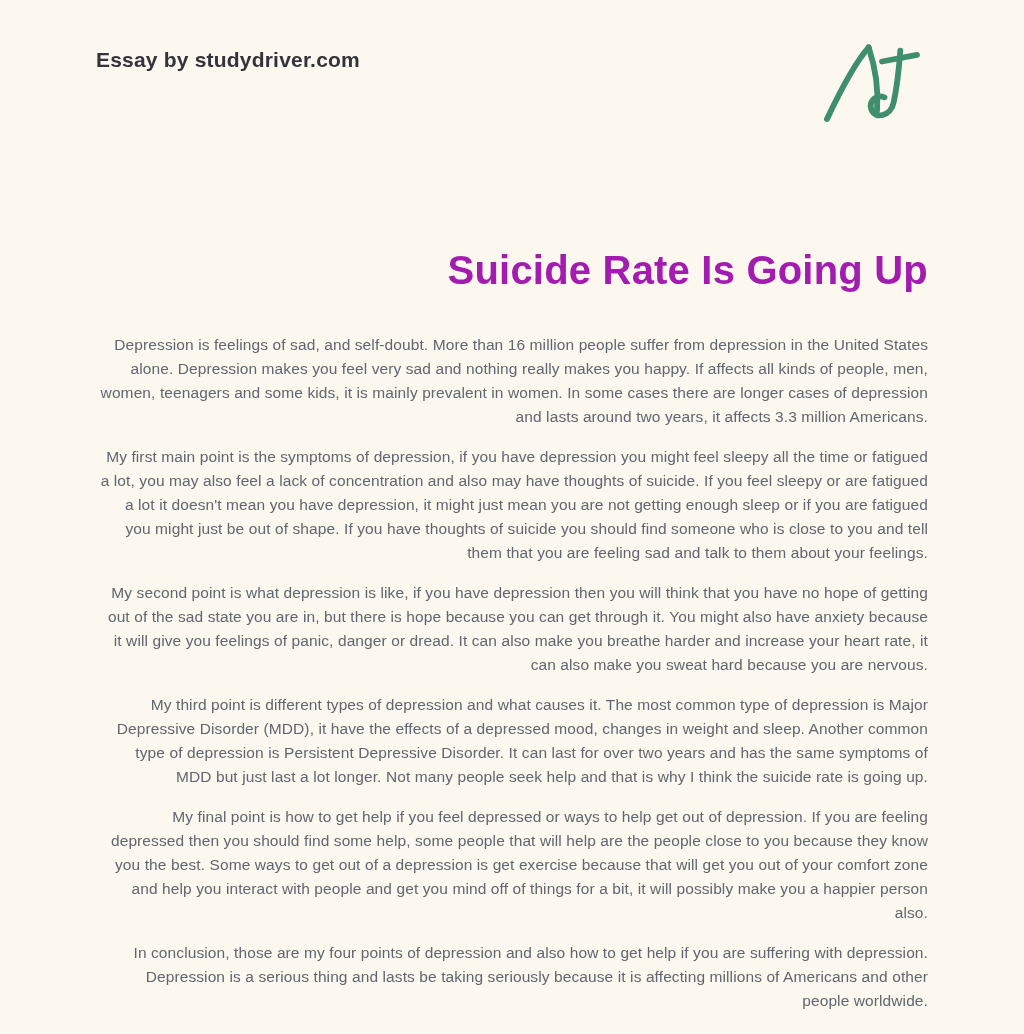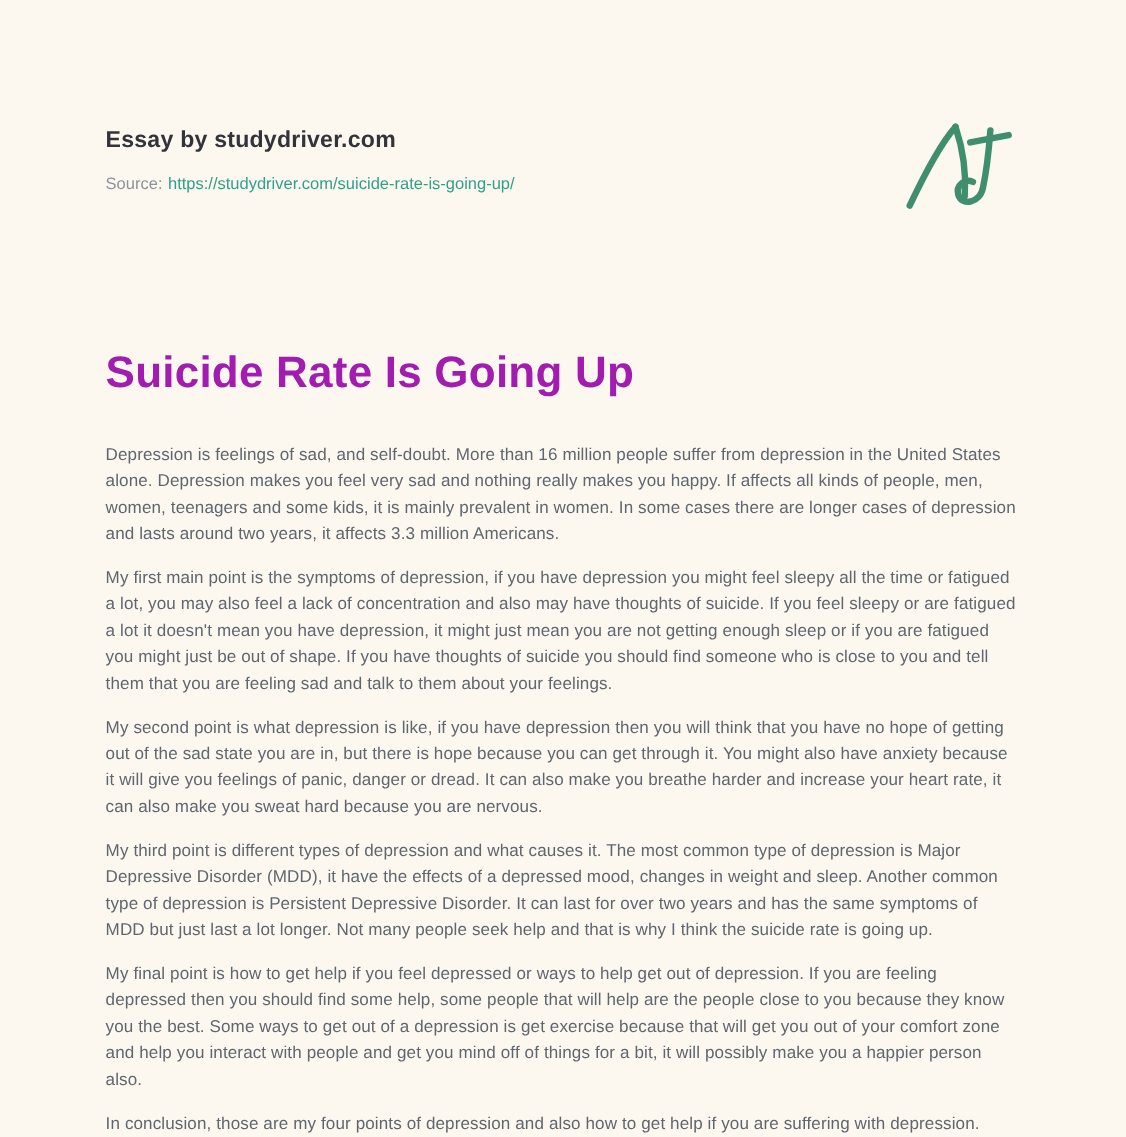--- a/index.html
+++ b/index.html
@@ -6,22 +6,23 @@
   html, body { background: #fcf8f0; }
   body {
     width: 1024px;
     font-family: "Liberation Sans", "DejaVu Sans", sans-serif;
   }
   .page {
     position: relative;
     width: 1024px;
     height: 1034px;
     background: #fcf8f0;
-    padding: 116px 96px 0 96px;
+    padding: 48px 96px 0 96px;
     overflow: hidden;
+    text-align: right;
   }
   .header {
     display: flex;
     justify-content: space-between;
     align-items: flex-start;
   }
   .byline {
     font-size: 21px;
     font-weight: 700;
     color: #32333b;
@@ -61,23 +62,20 @@
   }
 </style>
 </head>
 <body>
 
 <div class="page">
 
   <div class="header">
     <div class="header-text">
       <div class="byline">Essay by studydriver.com</div>
-      <div class="source-line">
-        <span class="source-label">Source:</span><a class="source-link" href="#">https://studydriver.com/suicide-rate-is-going-up/</a>
-      </div>
     </div>
 
     <div class="logo">
       <svg width="100" height="84" viewBox="0 0 120 100" aria-hidden="true">
         <g fill="none" stroke="#3f8f6e" stroke-width="7" stroke-linecap="round" stroke-linejoin="round">
           <path d="M6 92 C 22 58, 40 24, 56 6"></path>
           <path d="M56 6 C 64 30, 68 56, 66 82"></path>
           <path d="M94 10 C 92 36, 89 58, 86 72 C 83 89, 63 93, 59 80 C 56 70, 66 62, 75 66"></path>
           <path d="M72 23 L114 15"></path>
         </g>

